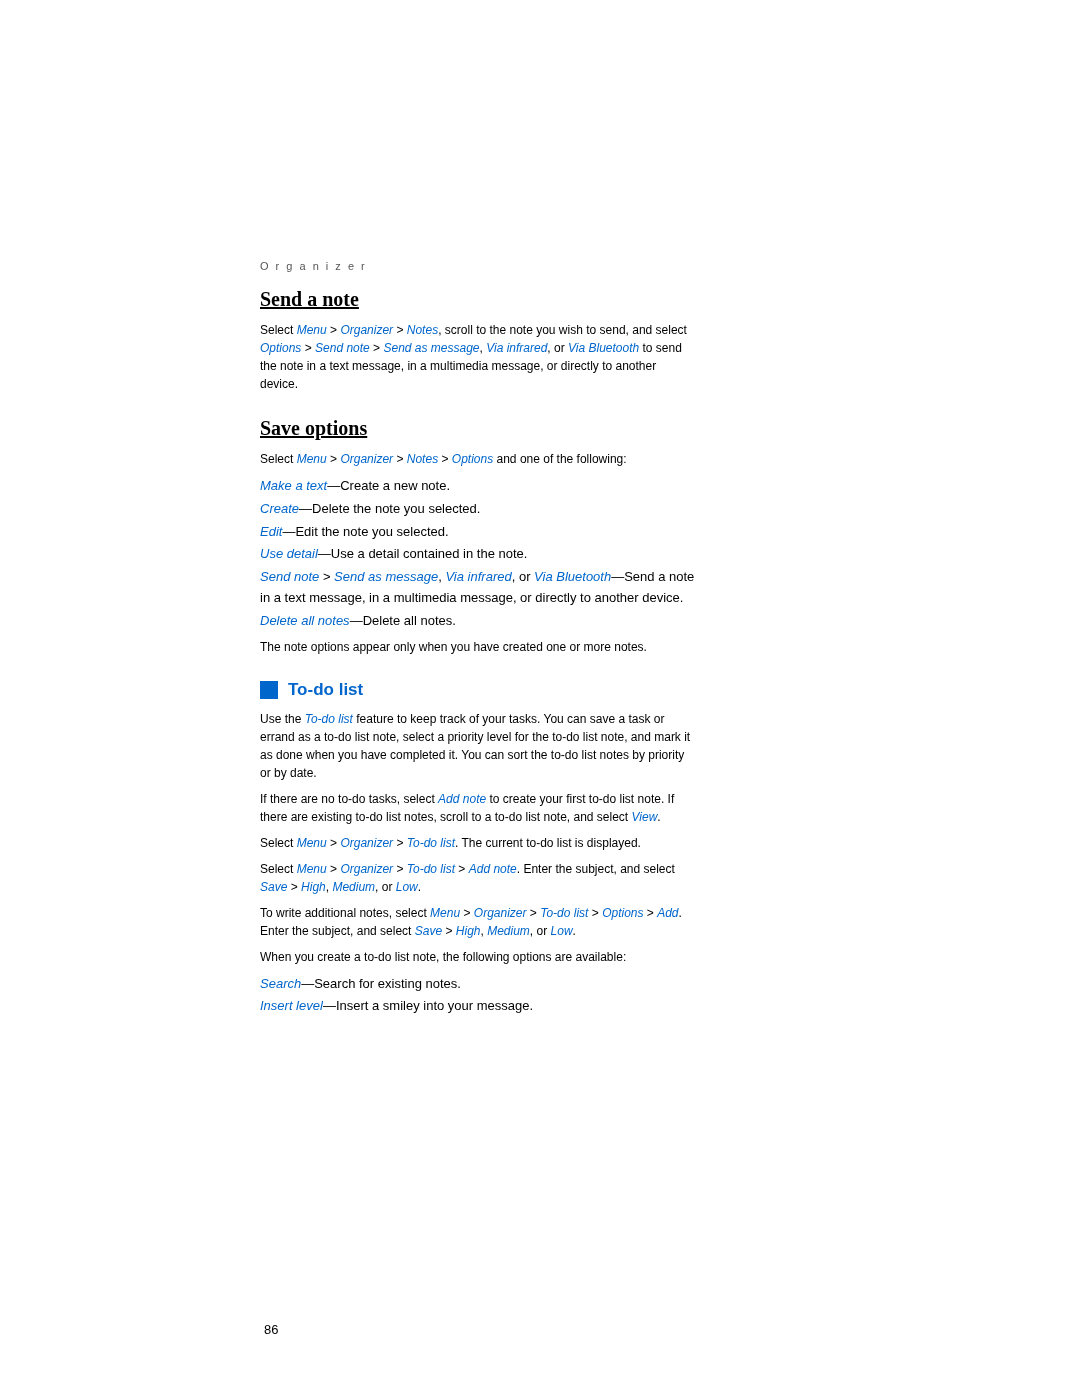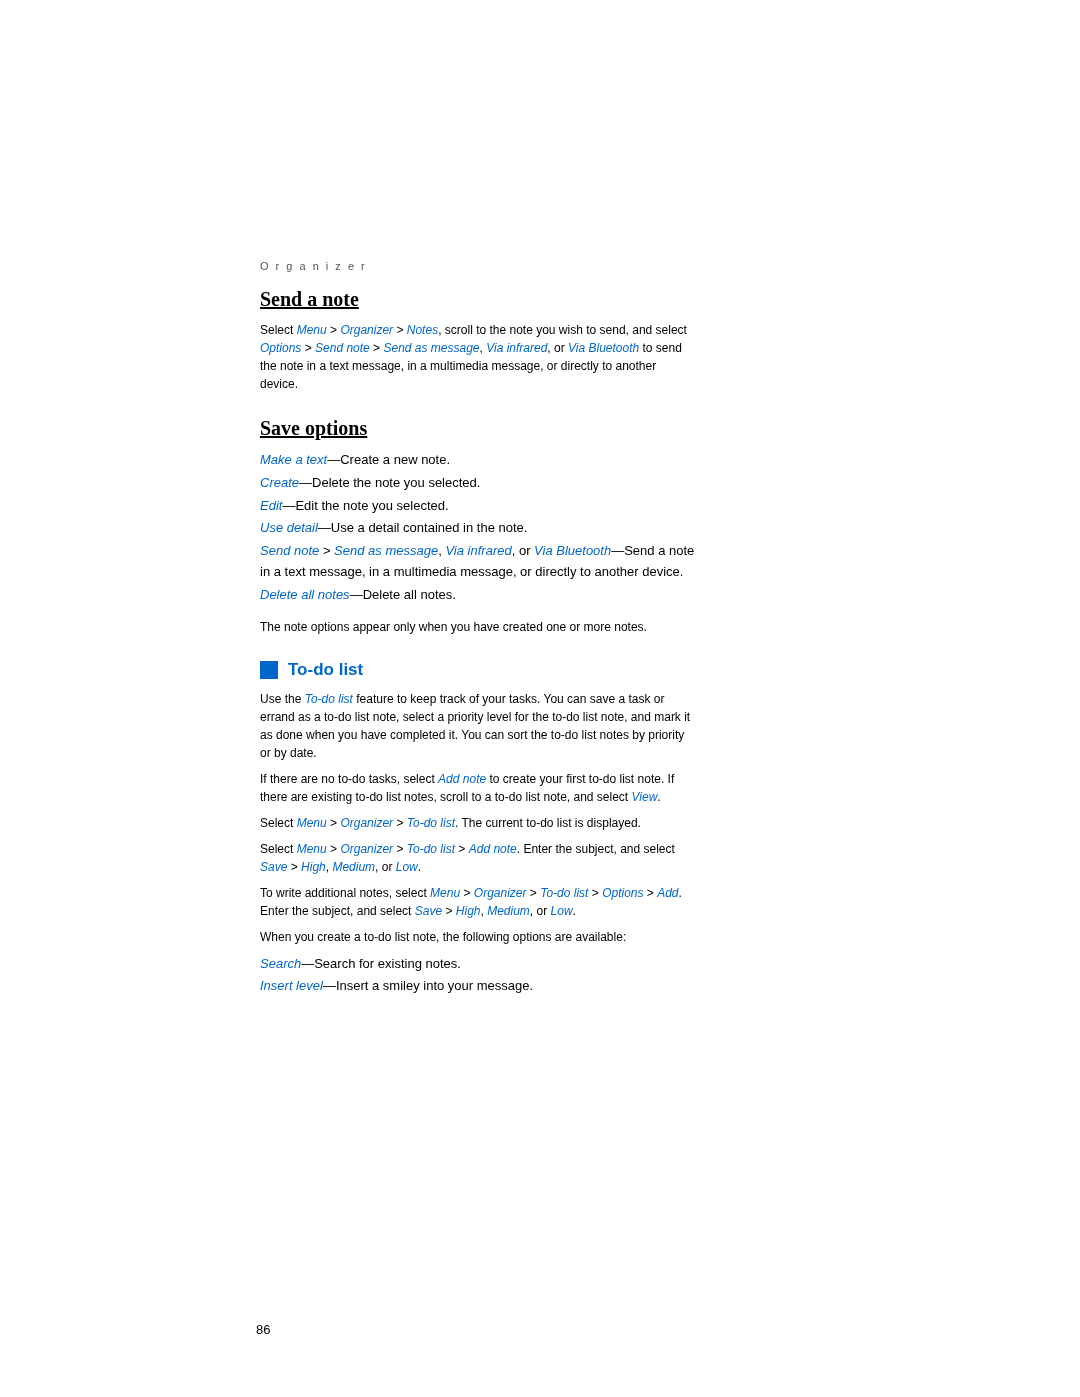--- a/index.html
+++ b/index.html
@@ -81,62 +81,65 @@
       margin-bottom: 2px;
     }
 
     .section {
       margin-bottom: 24px;
     }
 
     .page-number {
       position: absolute;
       bottom: 60px;
-      left: 256px;
+      left: 264px;
       font-size: 13px;
       color: #000;
     }
   </style>
 </head>
 <body>
 
 <div class="page">
 
   <div class="section-label">O r g a n i z e r</div>
 
   <div class="section">
     <div class="section-title">Send a note</div>
     <p class="paragraph">
       Select <span class="link"><em>Menu</em></span> &gt; <span class="link"><em>Organizer</em></span> &gt; <span class="link"><em>Notes</em></span>, scroll to the note you wish to send, and select <span class="link"><em>Options</em></span> &gt; <span class="link"><em>Send note</em></span> &gt; <span class="link"><em>Send as message</em></span>, <span class="link"><em>Via infrared</em></span>, or <span class="link"><em>Via Bluetooth</em></span> to send the note in a text message, in a multimedia message, or directly to another device.
     </p>
   </div>
 
   <div class="section">
     <div class="section-title">Save options</div>
+    <p class="paragraph">
+      Select <span class="link"><em>Menu</em></span> &gt; <span class="link"><em>Organizer</em></span> &gt; <span class="link"><em>Notes</em></span> &gt; <span class="link"><em>Options</em></span> and one of the following:
+    </p>
 
     <div class="option-line">
       <span class="link"><em>Make a text</em></span>—Create a new note.
     </div>
     <div class="option-line">
       <span class="link"><em>Create</em></span>—Delete the note you selected.
     </div>
     <div class="option-line">
       <span class="link"><em>Edit</em></span>—Edit the note you selected.
     </div>
     <div class="option-line">
       <span class="link"><em>Use detail</em></span>—Use a detail contained in the note.
     </div>
     <div class="option-line">
       <span class="link"><em>Send note</em></span> &gt; <span class="link"><em>Send as message</em></span>, <span class="link"><em>Via infrared</em></span>, or <span class="link"><em>Via Bluetooth</em></span>—Send a note in a text message, in a multimedia message, or directly to another device.
     </div>
     <div class="option-line">
       <span class="link"><em>Delete all notes</em></span>—Delete all notes.
     </div>
 
-    <p class="paragraph" style="margin-top: 12px;">The note options appear only when you have created one or more notes.</p>
+    <p class="paragraph" style="margin-top: 6px;">The note options appear only when you have created one or more notes.</p>
   </div>
 
   <div class="section">
     <div class="section-title-with-icon">
       <span class="blue-square"></span>
       <span>To-do list</span>
     </div>
 
     <p class="paragraph">
       Use the <span class="link"><em>To-do list</em></span> feature to keep track of your tasks. You can save a task or errand as a to-do list note, select a priority level for the to-do list note, and mark it as done when you have completed it. You can sort the to-do list notes by priority or by date.

